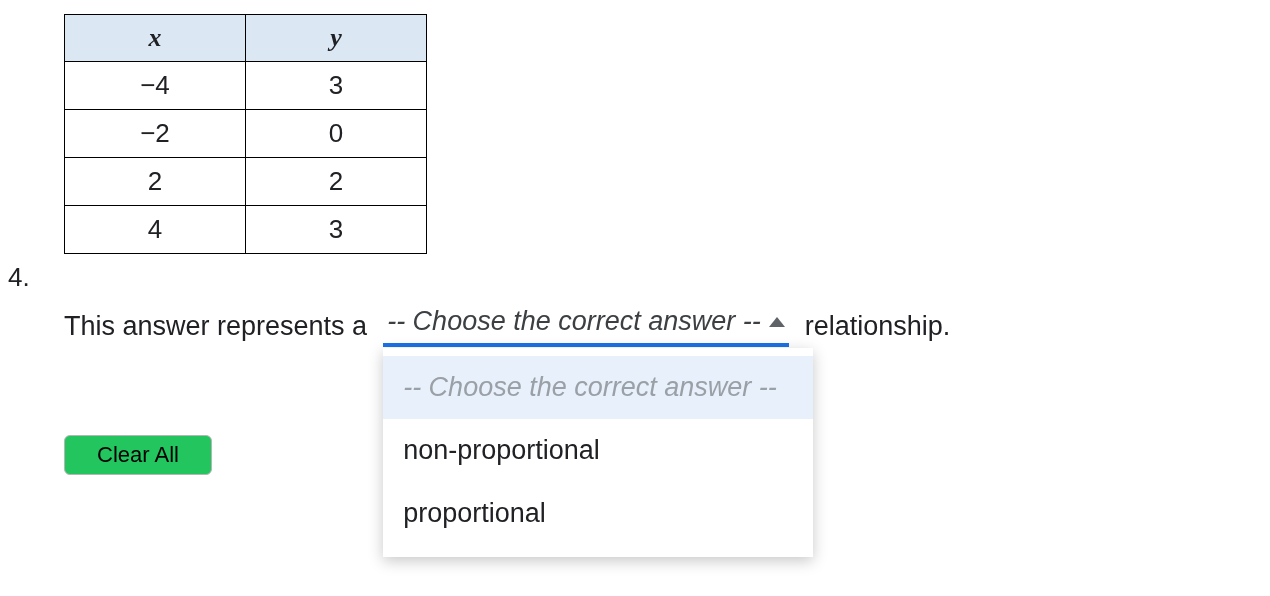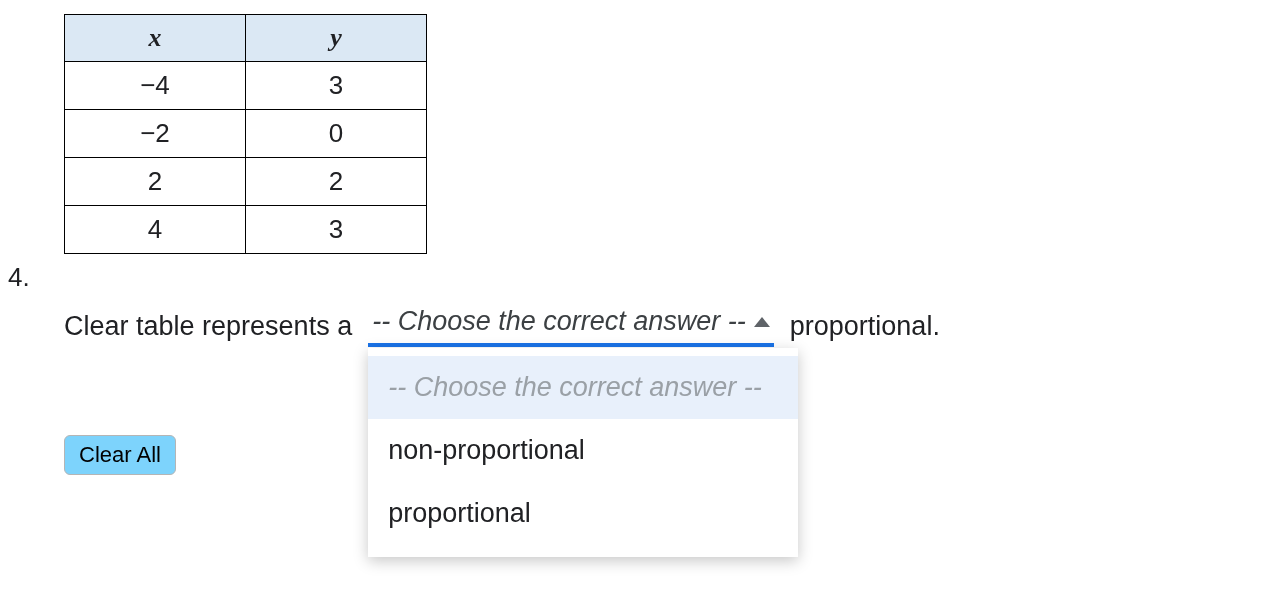--- a/index.html
+++ b/index.html
@@ -10,21 +10,21 @@
   table.data th,table.data td{border:1px solid #000;text-align:center;font-size:26px;padding:8px 0;}
   table.data th{background:#dbe8f4;font-weight:700;font-family:'Times New Roman',serif;font-style:italic;width:180px;}
   table.data td{width:180px;font-family:Arial,Helvetica,sans-serif;}
   .sentence{margin-top:52px;font-size:27px;display:flex;align-items:center;gap:16px;flex-wrap:wrap;}
   .dropdown{position:relative;display:inline-block;}
   .dropdown-toggle{display:flex;align-items:center;gap:8px;font-size:27px;font-style:italic;color:#3c4043;cursor:pointer;padding:0 4px 6px 4px;border-bottom:4px solid #1a73e8;}
   .caret-up{width:0;height:0;border-left:8px solid transparent;border-right:8px solid transparent;border-bottom:10px solid #5f6368;display:inline-block;}
   .dropdown-menu{position:absolute;top:42px;left:0;width:430px;background:#fff;box-shadow:0 4px 14px rgba(0,0,0,0.22);padding:8px 0 12px 0;z-index:10;}
   .dropdown-item{font-size:27px;padding:16px 20px;cursor:pointer;}
   .dropdown-item.placeholder{font-style:italic;color:#9aa0a6;background:#e8f0fb;}
-  .clear-btn{margin-top:88px;margin-left:0;font-size:22px;padding:6px 14px;border:1px solid #b5b5b5;border-radius:6px;background:#7dd3fc;cursor:pointer;}
+  .clear-btn{margin-top:88px;margin-left:0;font-size:22px;padding:6px 32px;border:1px solid #b5b5b5;border-radius:6px;background:#22c55e;cursor:pointer;}
 </style>
 </head>
 <body>
 
 <div class="question-wrap">
   <div class="qnum">4.</div>
 
   <div class="content">
 
     <table class="data">
@@ -48,32 +48,32 @@
           <td>2</td>
         </tr>
         <tr>
           <td>4</td>
           <td>3</td>
         </tr>
       </tbody>
     </table>
 
     <div class="sentence">
-      <span>Clear table represents a</span>
+      <span>This answer represents a</span>
 
       <span class="dropdown">
         <span class="dropdown-toggle">
           <span>-- Choose the correct answer --</span>
           <span class="caret-up"></span>
         </span>
         <div class="dropdown-menu">
           <div class="dropdown-item placeholder">-- Choose the correct answer --</div>
           <div class="dropdown-item">non-proportional</div>
           <div class="dropdown-item">proportional</div>
         </div>
       </span>
 
-      <span>proportional.</span>
+      <span>relationship.</span>
     </div>
 
     <button class="clear-btn">Clear All</button>
   </div>
 </div>
 
 </body></html>

